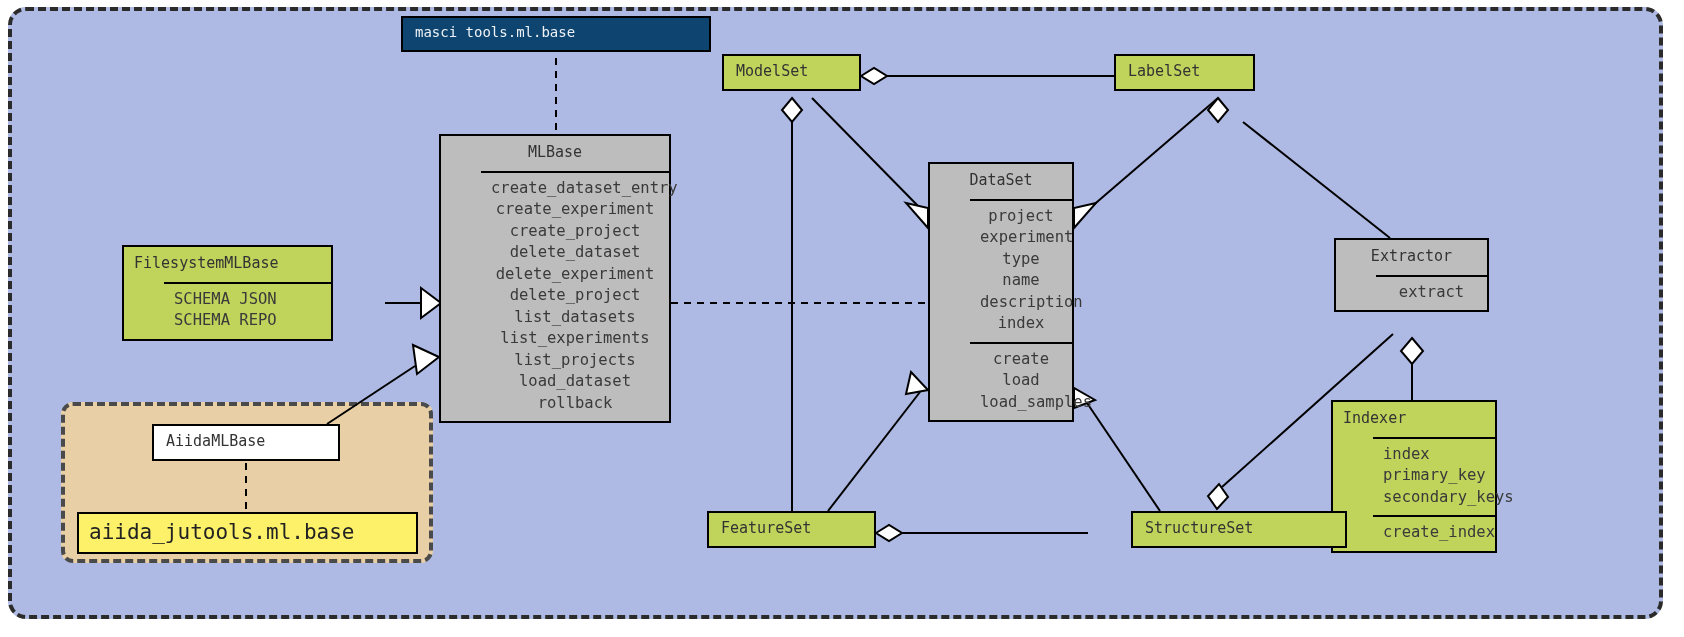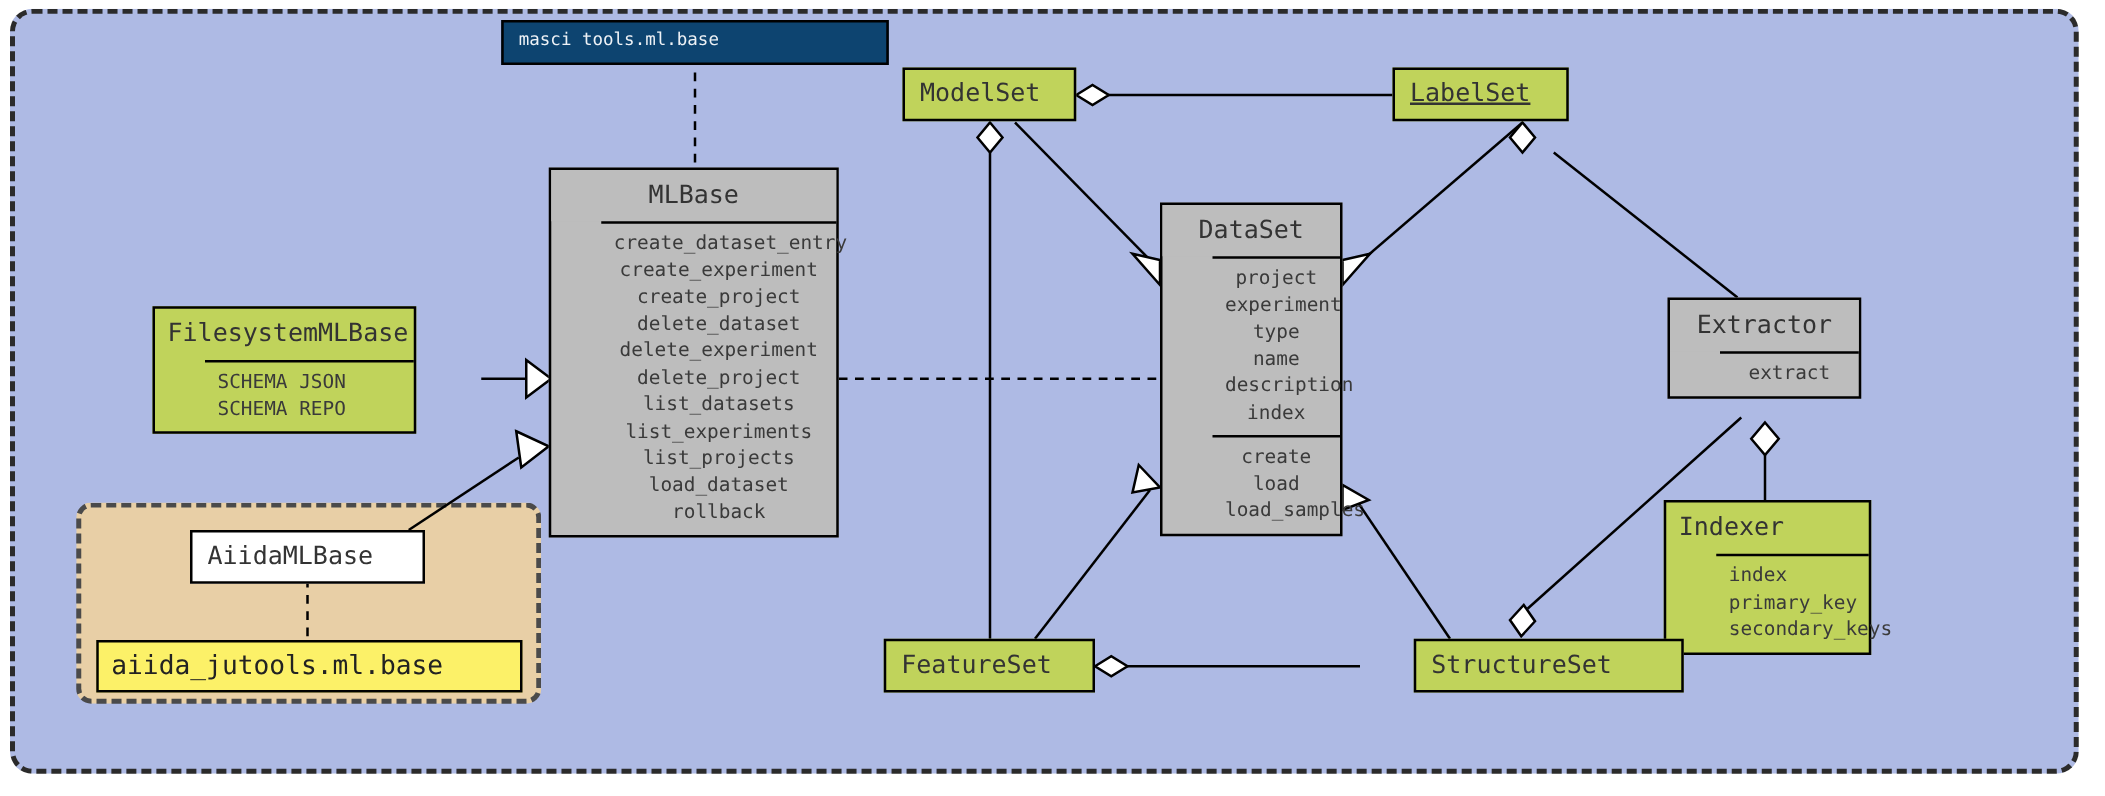--- a/index.html
+++ b/index.html
@@ -52,21 +52,21 @@
   }
   
   .node {
     position: absolute;
     box-sizing: border-box;
     border: 2px solid #000000;
     font-family: "DejaVu Sans Mono", monospace;
     color: #333333;
   }
   .node .title {
-    font-size: 20px;
+    font-size: 15px;
     line-height: 1.25;
     padding: 7px 10px 9px 10px;
     white-space: nowrap;
     color: #333333;
   }
   .node .compartment {
     border-top: 2px solid #000000;
     padding: 5px 10px 7px 10px;
     margin-left: 40px;
   }
@@ -97,21 +97,21 @@
     padding: 5px 10px 7px 10px;
   }
 
   
   #node-masci       { left: 401px;  top: 16px;  width: 310px; }
   #node-mlbase      { left: 439px;  top: 134px; width: 232px; }
   #node-filesystem  { left: 122px;  top: 245px; width: 211px; }
   #node-aiidamlbase { left: 152px;  top: 424px; width: 188px; }
   #node-aiidajut    { left: 77px;   top: 512px; width: 341px; }
   #node-modelset    { left: 722px;  top: 54px;  width: 139px; }
-  #node-labelset    { left: 1114px; top: 54px;  width: 141px; text-decoration: underline; }
+  #node-labelset    { left: 1114px; top: 54px;  width: 141px; }
   #node-dataset     { left: 928px;  top: 162px; width: 146px; }
   #node-extractor   { left: 1334px; top: 238px; width: 155px; }
   #node-indexer     { left: 1331px; top: 400px; width: 166px; }
   #node-featureset  { left: 707px;  top: 511px; width: 169px; }
   #node-structureset{ left: 1131px; top: 511px; width: 216px; }
 </style>
 </head>
 <body>
 
 <div id="canvas">
@@ -235,20 +235,23 @@
     </div>
   </div>
 
   <div class="node green" id="node-indexer">
     <div class="title">Indexer</div>
     <div class="compartment">
       <div class="row">index</div>
       <div class="row">primary_key</div>
       <div class="row">secondary_keys</div>
     </div>
+    <div class="compartment">
+      <div class="row">create_index</div>
+    </div>
   </div>
 
   <div class="node green simple" id="node-featureset">
     <div class="title">FeatureSet</div>
   </div>
 
   <div class="node green simple" id="node-structureset">
     <div class="title">StructureSet</div>
   </div>
 

